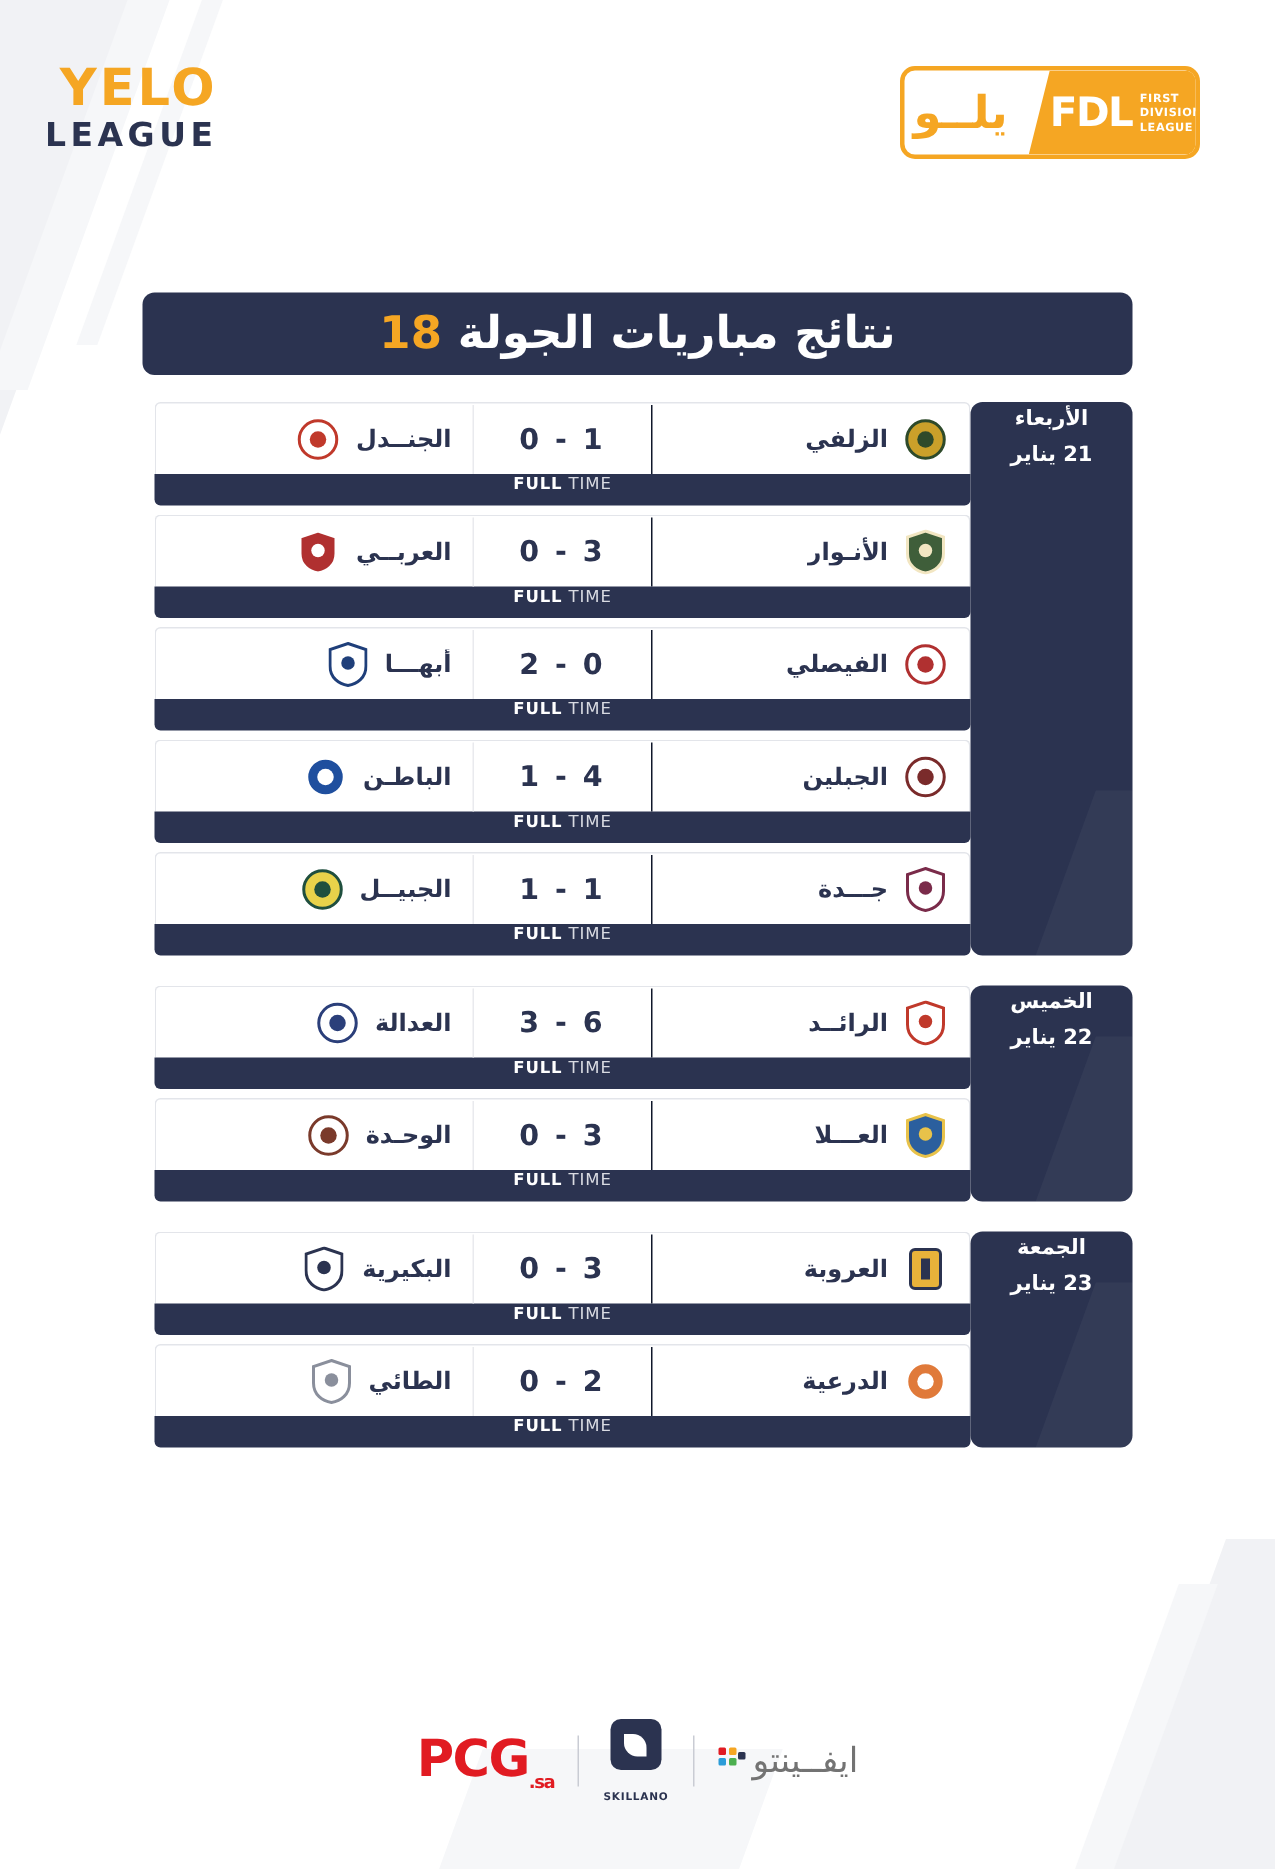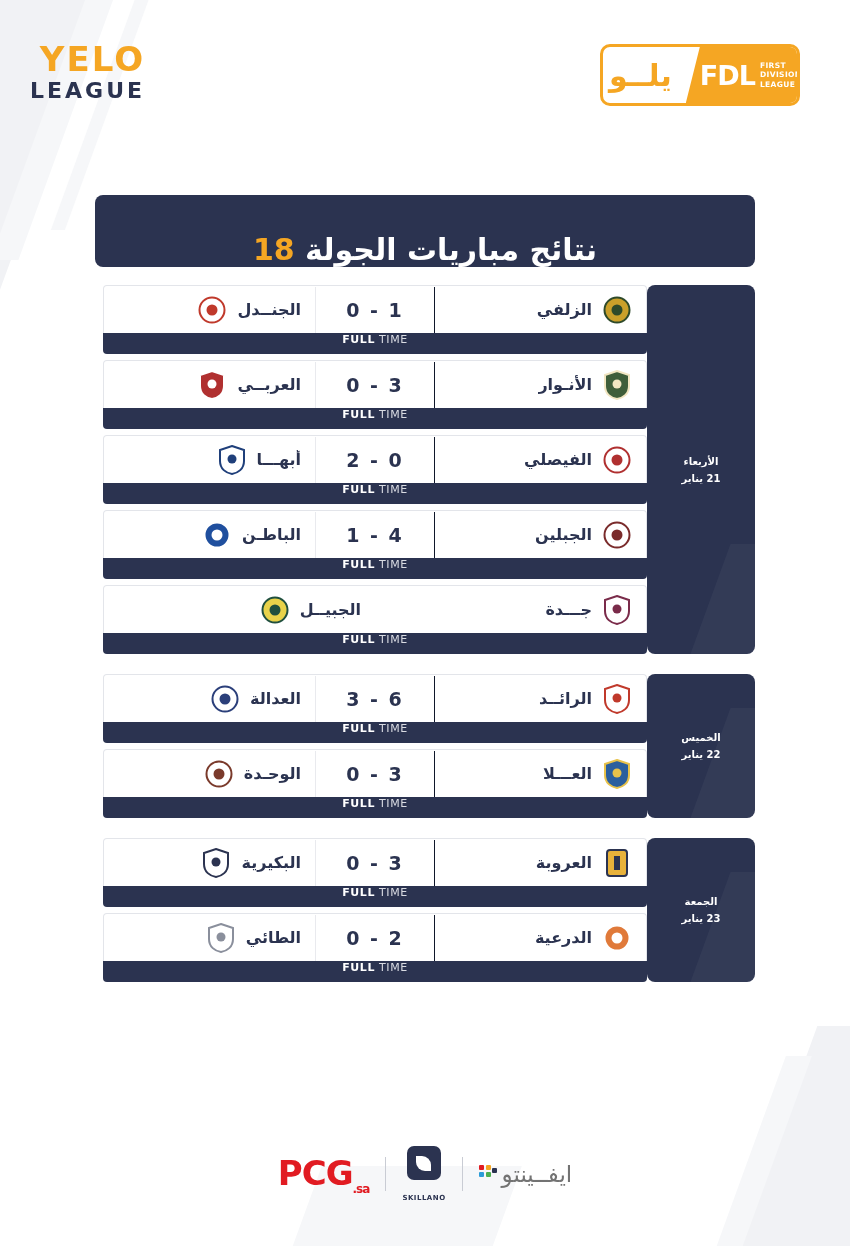--- a/index.html
+++ b/index.html
@@ -73,45 +73,45 @@
     line-height: 1.25; text-align: left; letter-spacing: .4px;
   }
   .fdl-logo .fdl {
     color: #ffffff; font-size: 27px; font-weight: bold; letter-spacing: -1px;
   }
 
   
   .title-band {
     position: relative; z-index: 2;
     margin: 35px 95px 0 95px;
-    height: 72px;
+    height: 55px;
     background: #2b3350;
     border-radius: 8px;
-    display: flex; align-items: flex-end; justify-content: center;
+    display: flex; align-items: center; justify-content: center;
   }
   .title-band h1 {
     color: #ffffff; font-size: 30px; font-weight: bold;
   }
   .title-band h1 .hl { color: #F5A623; }
 
   
   .groups { position: relative; z-index: 2; margin: 18px 95px 0 95px; }
   .day-group {
     display: flex; flex-direction: row;
     margin-bottom: 20px;
     align-items: stretch;
   }
   .day-label {
     width: 108px;
     background: #2b3350;
     color: #ffffff;
     border-radius: 8px;
     display: flex; flex-direction: column;
-    align-items: center; justify-content: center;
-    font-size: 10px; font-weight: bold; line-height: 1.7;
+    align-items: center; 
+    font-size: 14px; font-weight: bold; line-height: 1.7;
     flex: 0 0 108px;
     position: relative; overflow: hidden;
   }
   .day-label::after {
     content: ""; position: absolute; right: -20px; bottom: -30px;
     width: 70px; height: 140px; background: rgba(255,255,255,0.04);
     transform: skewX(-20deg);
   }
   .matches { flex: 1 1 auto; margin-left: 8px; }
   .match { margin-bottom: 6px; }
@@ -342,20 +342,21 @@
             <div class="match-row">
               <div class="team home">
                 <span class="crest">
                   <svg width="26" height="30" viewBox="0 0 26 30">
                     <path d="M13 1 L25 5 V16 C25 24 19 28 13 29 C7 28 1 24 1 16 V5 Z" fill="#ffffff" stroke="#7a2b4a" stroke-width="2"></path>
                     <circle cx="13" cy="14" r="4.5" fill="#7a2b4a"></circle>
                   </svg>
                 </span>
                 <span class="team-name">جـــدة</span>
               </div>
+              <div class="score">1 - 1</div>
               <div class="team away">
                 <span class="crest">
                   <svg width="28" height="28" viewBox="0 0 28 28">
                     <circle cx="14" cy="14" r="12.5" fill="#e8d24a" stroke="#1f4f3e" stroke-width="2"></circle>
                     <circle cx="14" cy="14" r="5.5" fill="#1f4f3e"></circle>
                   </svg>
                 </span>
                 <span class="team-name">الجبيــل</span>
               </div>
             </div>

